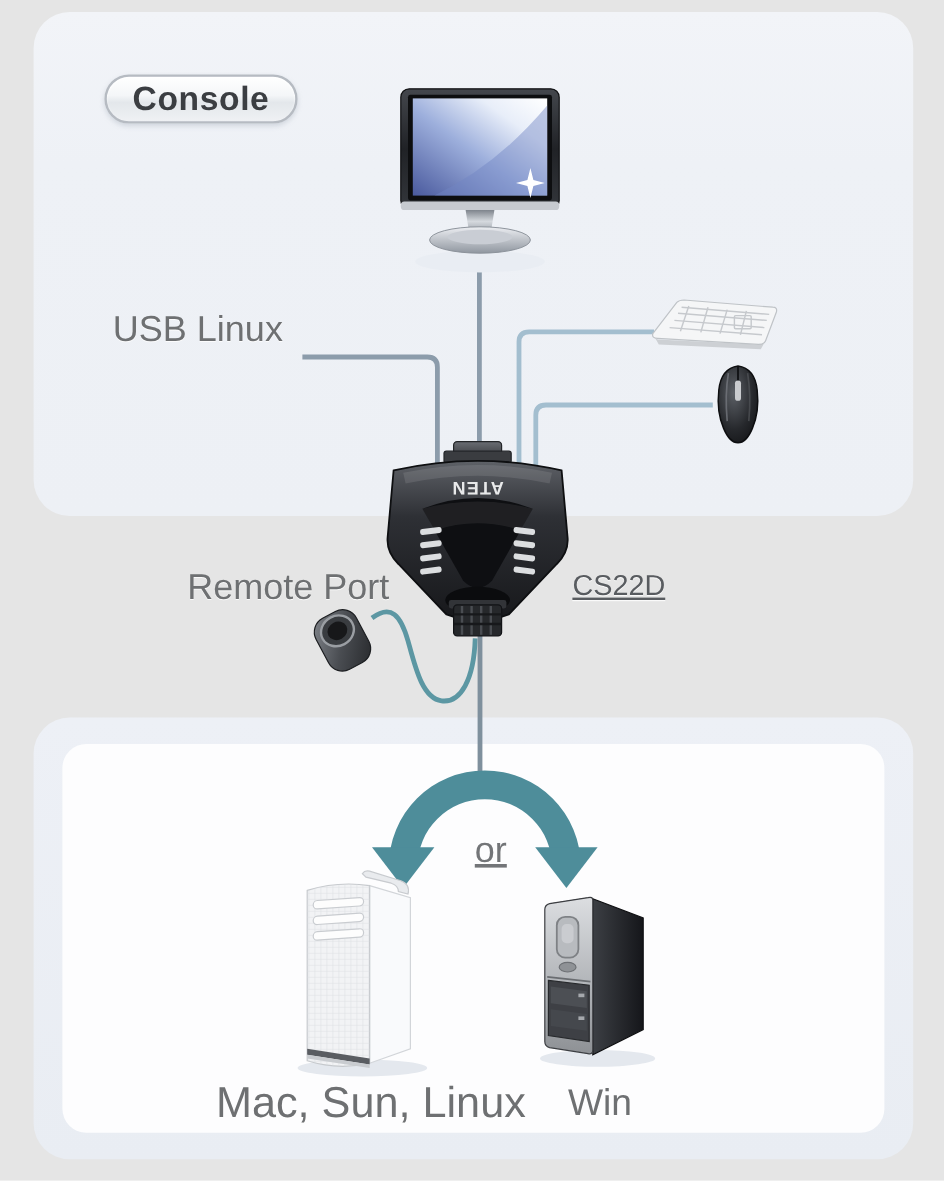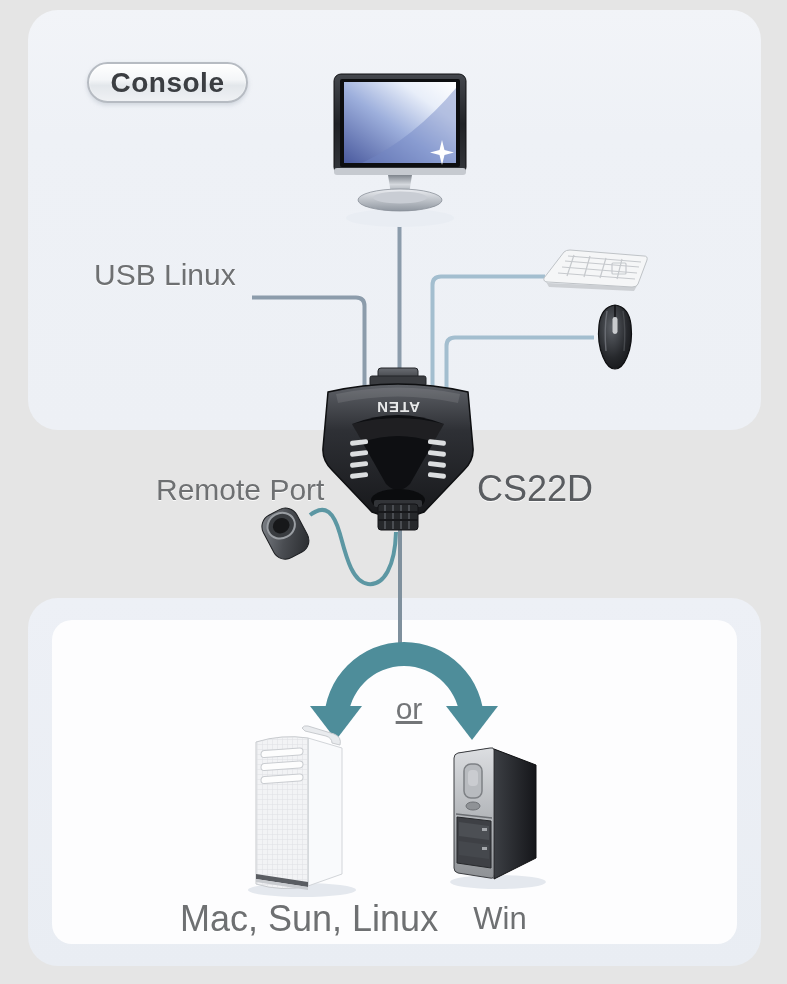--- a/index.html
+++ b/index.html
@@ -29,21 +29,21 @@
     background:linear-gradient(180deg,#ffffff 0%,#f4f6f8 42%,#e3e7eb 58%,#eff1f4 100%);
     box-shadow:0 2px 4px rgba(150,160,175,0.35), inset 0 1px 2px #ffffff;
     display:flex;align-items:center;justify-content:center;
     font-weight:bold;font-size:28px;color:#3b3e42;letter-spacing:0.5px;
   }
   
   .lbl{color:#6e7072;font-size:30px;line-height:46px;white-space:nowrap;
        text-shadow:0 1px 0 rgba(255,255,255,0.8);}
   .lbl-usb{left:94px;top:252px;}
   .lbl-remote{left:128px;top:468px;line-height:43px;margin-left:28px;}
-  .lbl-model{left:477px;top:466px;font-size:36px;color:#595c60;}
+  .lbl-model{left:477px;top:466px;font-size:24px;color:#595c60;text-decoration:underline;}
   .lbl-or{left:359px;top:686px;width:100px;text-align:center;color:#737578;text-decoration:underline;}
   .lbl-mac{left:180px;top:896px;width:222px;text-align:center;font-size:36px;}
   .lbl-win{left:440px;top:896px;width:120px;text-align:center;font-size:31px;}
   svg{display:block;}
 </style>
 </head>
 <body>
 
 <div id="stage">
 

